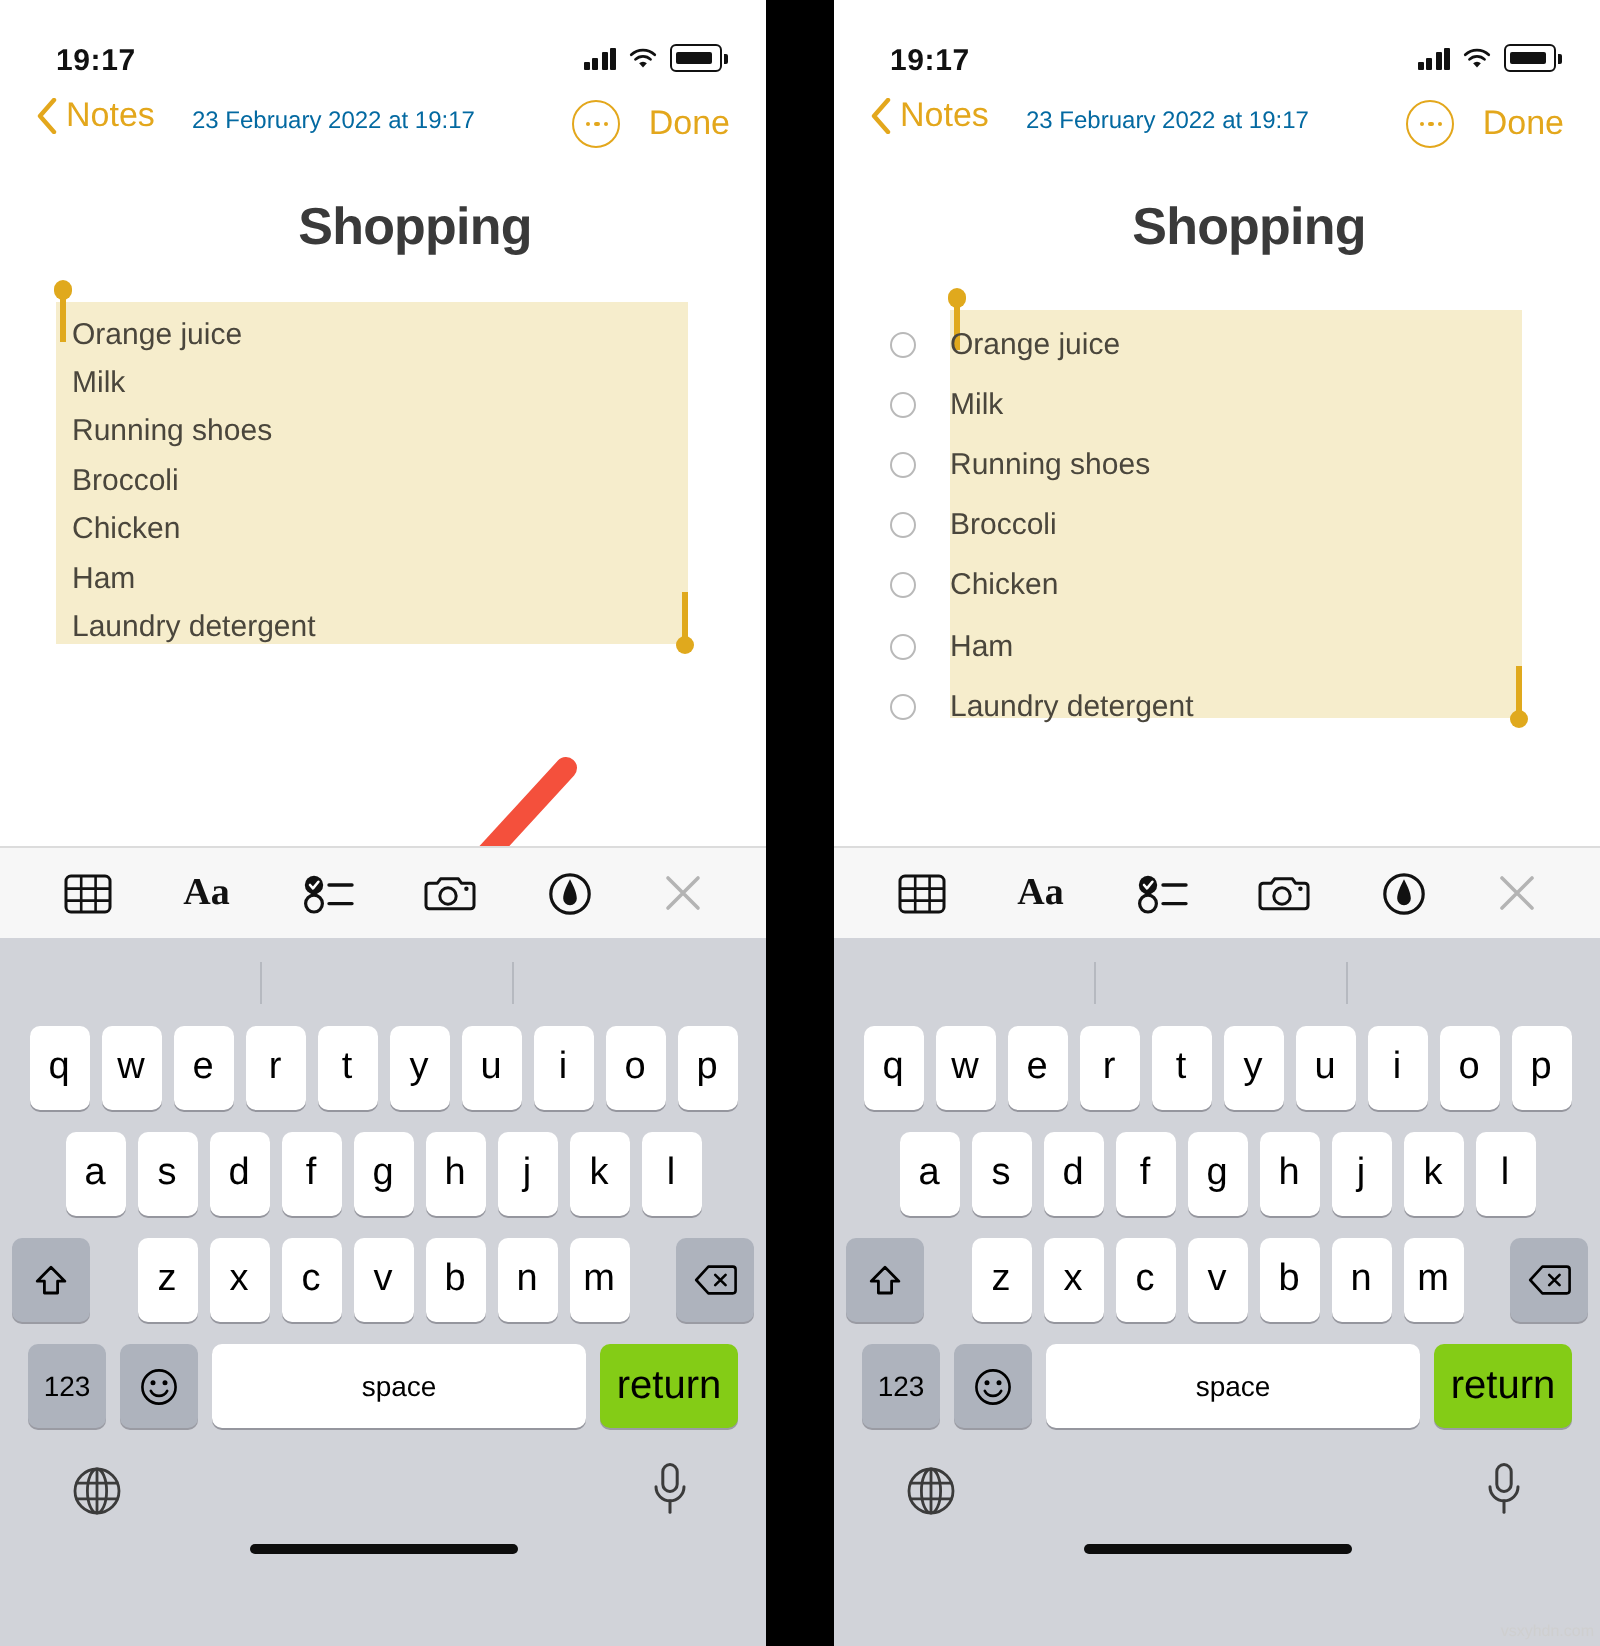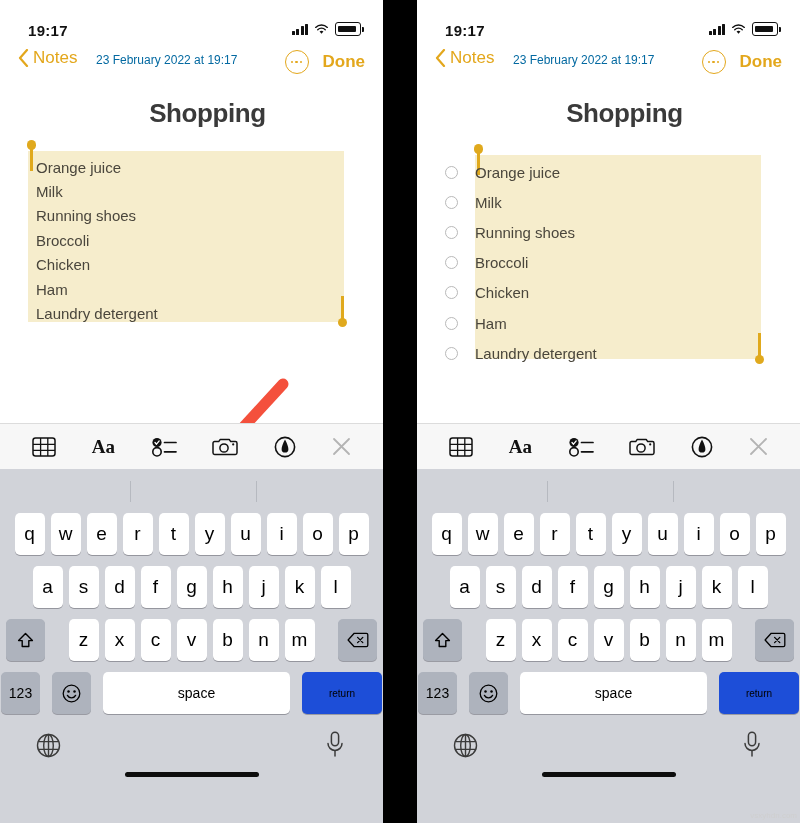--- a/index.html
+++ b/index.html
@@ -22,21 +22,21 @@
   .batt{width:24px;height:12px;border:1.5px solid #111;border-radius:3px;position:relative;display:flex;align-items:center;}
   .batt::after{content:"";position:absolute;right:-3.5px;top:3.5px;width:2px;height:5px;background:#111;border-radius:0 1px 1px 0;}
   .batt span{display:block;margin:1.5px;height:6px;background:#111;border-radius:1px;width:78%;}
   
   .navbar{height:42px;position:relative;}
   .nav-back{position:absolute;left:18px;top:0;display:flex;align-items:center;gap:4px;color:#e3a71c;font-size:17px;cursor:pointer;}
   .chev{width:11px;height:18px;}
   .nav-right{position:absolute;right:18px;top:2px;display:flex;align-items:center;gap:14px;}
   .ellipsis-btn{width:22px;height:22px;border:1.8px solid #e3a71c;border-radius:50%;display:flex;align-items:center;justify-content:center;gap:2px;cursor:pointer;}
   .ellipsis-btn i{width:2.4px;height:2.4px;border-radius:50%;background:#e3a71c;display:block;}
-  .nav-done{color:#e3a71c;font-size:17px;font-weight:bold;cursor:pointer;}
+  .nav-done{color:#e3a71c;font-size:17px;font-weight:normal;cursor:pointer;}
   .nav-date{position:absolute;left:96px;top:5px;font-size:12px;color:#0369a1;white-space:nowrap;}
   
   .note-title{margin:8px 0 0 32px;font-size:26px;font-weight:bold;color:#3a3a3a;letter-spacing:-.4px;text-align:center;}
   .note-body{position:relative;margin-top:22px;height:230px;}
   .hl{position:absolute;background:#f6edcc;}
   .lines{position:absolute;top:0;left:0;right:0;}
   .line{height:24.4px;display:flex;align-items:center;font-size:15px;color:#4a463c;position:relative;}
   .line .txt{white-space:nowrap;}
   .pin{position:absolute;width:3px;background:#e0a91d;}
   .pin .knob{position:absolute;left:-3.2px;width:9.5px;height:9.5px;border-radius:50%;background:#e0a91d;}
@@ -53,25 +53,25 @@
   .keyboard{position:absolute;left:0;right:0;bottom:0;height:354px;background:#d1d3d9;}
   .predict{height:44px;position:relative;}
   .predict .div{position:absolute;top:12px;width:1px;height:21px;background:#b6b9c0;}
   .krow{display:flex;justify-content:center;align-items:center;gap:6px;margin-bottom:11px;}
   .key{background:#fff;border-radius:5px;box-shadow:0 1px 0 rgba(100,100,110,.55);height:42px;display:flex;align-items:center;justify-content:center;font-size:19px;color:#000;cursor:pointer;}
   .key.ltr{width:30px;}
   .key.wide{width:39px;background:#aeb3bd;box-shadow:0 1px 0 rgba(100,100,110,.5);}
   .key.num{width:39px;background:#aeb3bd;font-size:14px;box-shadow:0 1px 0 rgba(100,100,110,.5);}
   .key.emoji{width:39px;background:#aeb3bd;box-shadow:0 1px 0 rgba(100,100,110,.5);}
   .key.space{flex:1;max-width:187px;font-size:14px;}
-  .key.return{width:80px;background:#1d4ed8;font-size:10px;box-shadow:0 1px 0 rgba(100,100,110,.5);}
+  .key.return{width:69px;background:#84cc16;font-size:20px;box-shadow:0 1px 0 rgba(100,100,110,.5);}
   .krow.r2{padding-left:16px;padding-right:16px;}
   .krow.r3{justify-content:space-between;padding:0 6px;}
   .krow.r3 .mid{display:flex;gap:6px;}
-  .krow.r4{justify-content:space-between;padding:0 1px;}
+  .krow.r4{justify-content:space-between;padding:0 14px;}
   .botrow{position:relative;height:60px;}
   .globe{position:absolute;left:36px;top:8px;cursor:pointer;}
   .mic{position:absolute;right:38px;top:6px;cursor:pointer;}
   .homebar{position:absolute;left:50%;transform:translateX(-50%);bottom:8px;width:134px;height:5px;background:#0d0d0d;border-radius:3px;}
   .wm{position:absolute;right:3px;bottom:3px;font-size:8px;color:#cfcfcf;}
 </style>
 </head>
 <body>
 
 <div class="stage">

